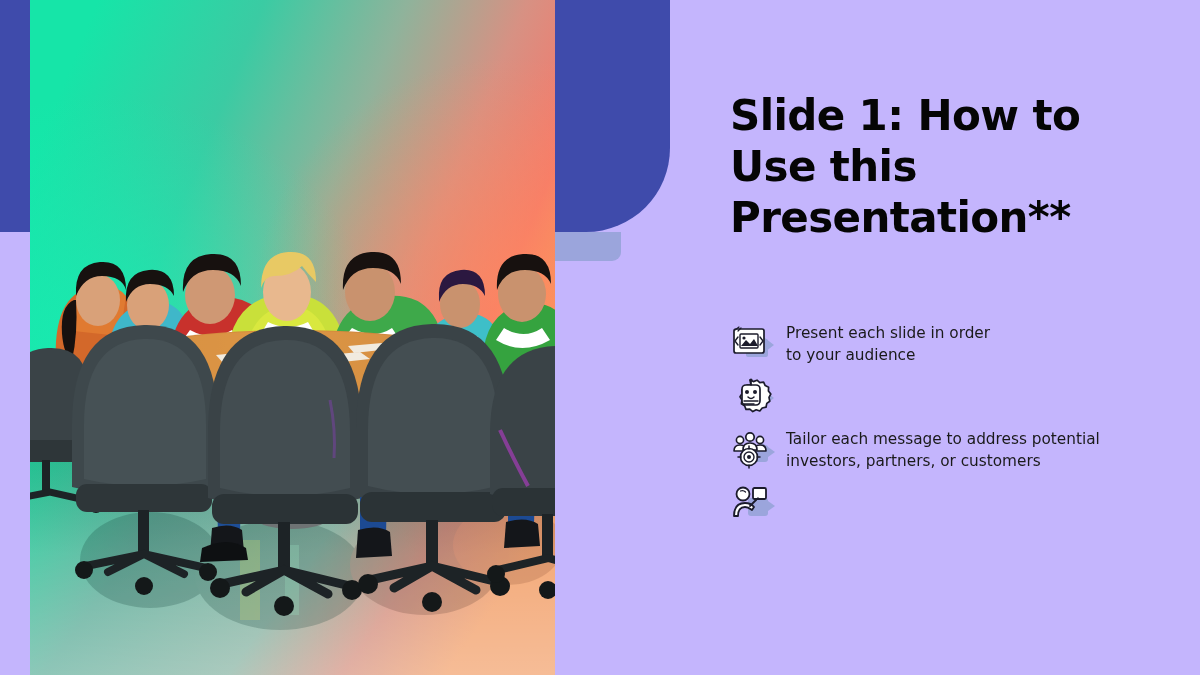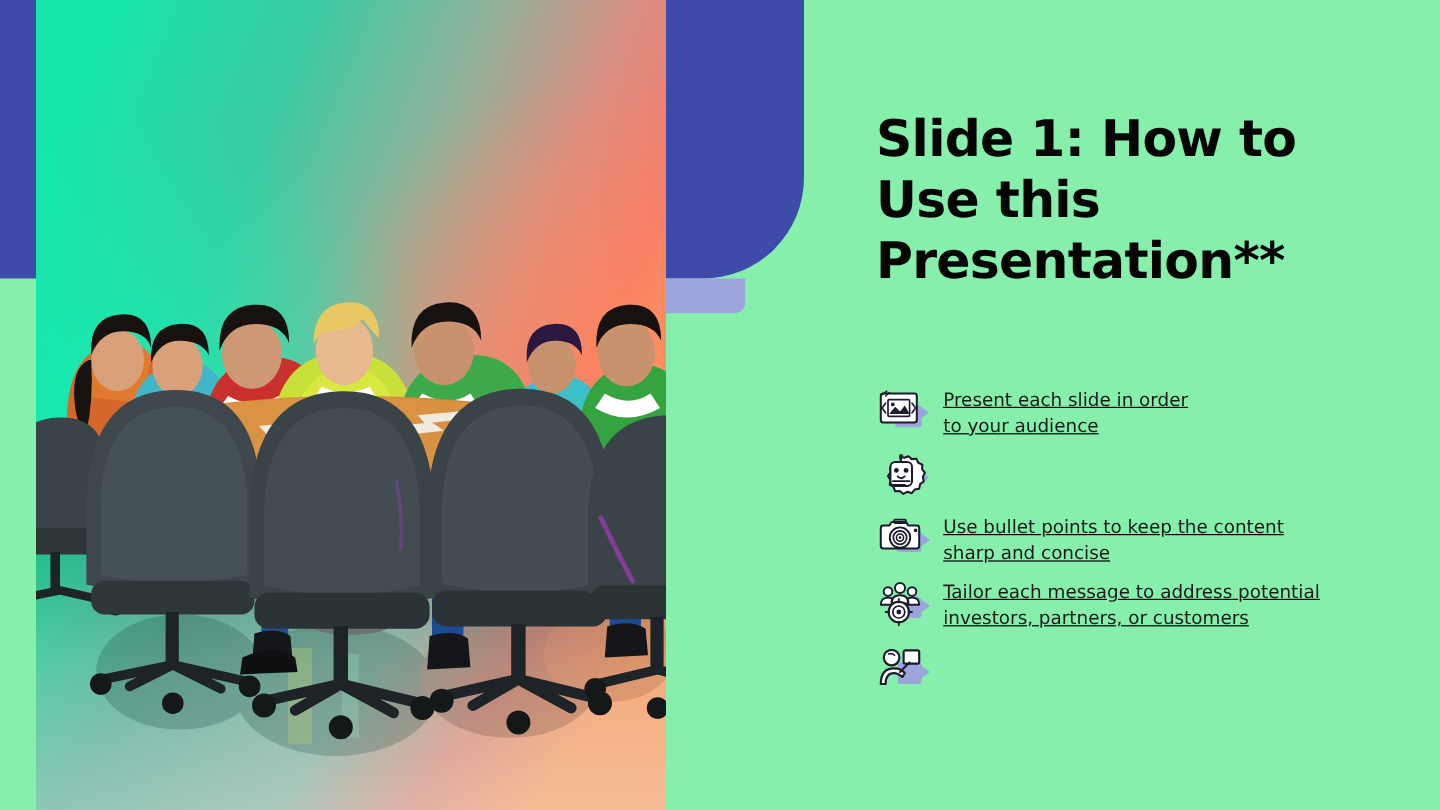--- a/index.html
+++ b/index.html
@@ -10,21 +10,21 @@
   body {
     width: 1200px;
     height: 675px;
     overflow: hidden;
     font-family: "DejaVu Sans", "Liberation Sans", sans-serif;
     position: relative;
   }
   .slide {
     position: absolute;
     inset: 0;
-    background: #86efac;
+    background: #c4b5fd;
     overflow: hidden;
   }
 
   
   .shape-blue {
     position: absolute;
     left: 0;
     top: 0;
     width: 670px;
     height: 232px;
@@ -84,24 +84,23 @@
     position: absolute;
     top: 322px;
     left: 0;
     width: 420px;
     list-style: none;
     margin: 0;
     padding: 0;
   }
   .bullet {
     display: flex;
-    align-items: flex-start;
+    align-items: center;
     margin-bottom: 10px;
     min-height: 42px;
-    text-decoration: underline;
   }
   .bullet-icon {
     flex: 0 0 52px;
     width: 52px;
     height: 42px;
     position: relative;
     margin-right: 4px;
   }
   .bullet-icon svg {
     position: absolute;
@@ -368,37 +367,20 @@
             <circle cx="17" cy="16" r="2" fill="#1b1b2b"></circle>
             <circle cx="25" cy="16" r="2" fill="#1b1b2b"></circle>
             <path d="M18 21 q3 3 6 0" fill="none" stroke="#1b1b2b" stroke-width="1.5" stroke-linecap="round"></path>
             <path d="M14 25 h14 M14 28 h10" stroke="#1b1b2b" stroke-width="1.4" stroke-linecap="round"></path>
             <path d="M21 9 v-4" stroke="#1b1b2b" stroke-width="1.5" stroke-linecap="round"></path>
             <circle cx="21" cy="4" r="1.6" fill="#1b1b2b"></circle>
           </svg>
         </span>
       </li>
 
-      <li class="bullet">
-        <span class="bullet-icon">
-          <svg viewBox="0 0 52 42" xmlns="http://www.w3.org/2000/svg">
-            <path d="M31 12 L45 22 L31 32 Z" fill="#9BA5DC"></path>
-            <rect x="17" y="14" width="21" height="18" rx="3" fill="#9BA5DC"></rect>
-            <path d="M13 7 h12 l2 3 h7 a2 2 0 0 1 2 2 v15 a2 2 0 0 1 -2 2 h-28 a2 2 0 0 1 -2 -2 v-15 a2 2 0 0 1 2 -2 h5 z" fill="#ffffff" stroke="#1b1b2b" stroke-width="1.7" stroke-linejoin="round"></path>
-            <circle cx="20" cy="20" r="8.5" fill="#ffffff" stroke="#1b1b2b" stroke-width="1.6"></circle>
-            <circle cx="20" cy="20" r="5.6" fill="none" stroke="#1b1b2b" stroke-width="1.4"></circle>
-            <circle cx="20" cy="20" r="3" fill="none" stroke="#1b1b2b" stroke-width="1.3"></circle>
-            <circle cx="20" cy="20" r="1.1" fill="#1b1b2b"></circle>
-            <circle cx="33" cy="14" r="1.5" fill="#1b1b2b"></circle>
-            <rect x="15" y="5" width="10" height="3" rx="1" fill="none" stroke="#1b1b2b" stroke-width="1.4"></rect>
-          </svg>
-        </span>
-        <span class="bullet-text">Use bullet points to keep the content
-sharp and concise</span>
-      </li>
 
       <li class="bullet">
         <span class="bullet-icon">
           <svg viewBox="0 0 52 42" xmlns="http://www.w3.org/2000/svg">
             <path d="M31 13 L45 23 L31 33 Z" fill="#9BA5DC"></path>
             <rect x="18" y="16" width="20" height="17" rx="3" fill="#9BA5DC"></rect>
             <circle cx="10" cy="11" r="3.6" fill="#ffffff" stroke="#1b1b2b" stroke-width="1.6"></circle>
             <path d="M4 22 q0 -6 6 -6 q6 0 6 6 z" fill="#ffffff" stroke="#1b1b2b" stroke-width="1.6" stroke-linejoin="round"></path>
             <circle cx="30" cy="11" r="3.6" fill="#ffffff" stroke="#1b1b2b" stroke-width="1.6"></circle>
             <path d="M24 22 q0 -6 6 -6 q6 0 6 6 z" fill="#ffffff" stroke="#1b1b2b" stroke-width="1.6" stroke-linejoin="round"></path>

